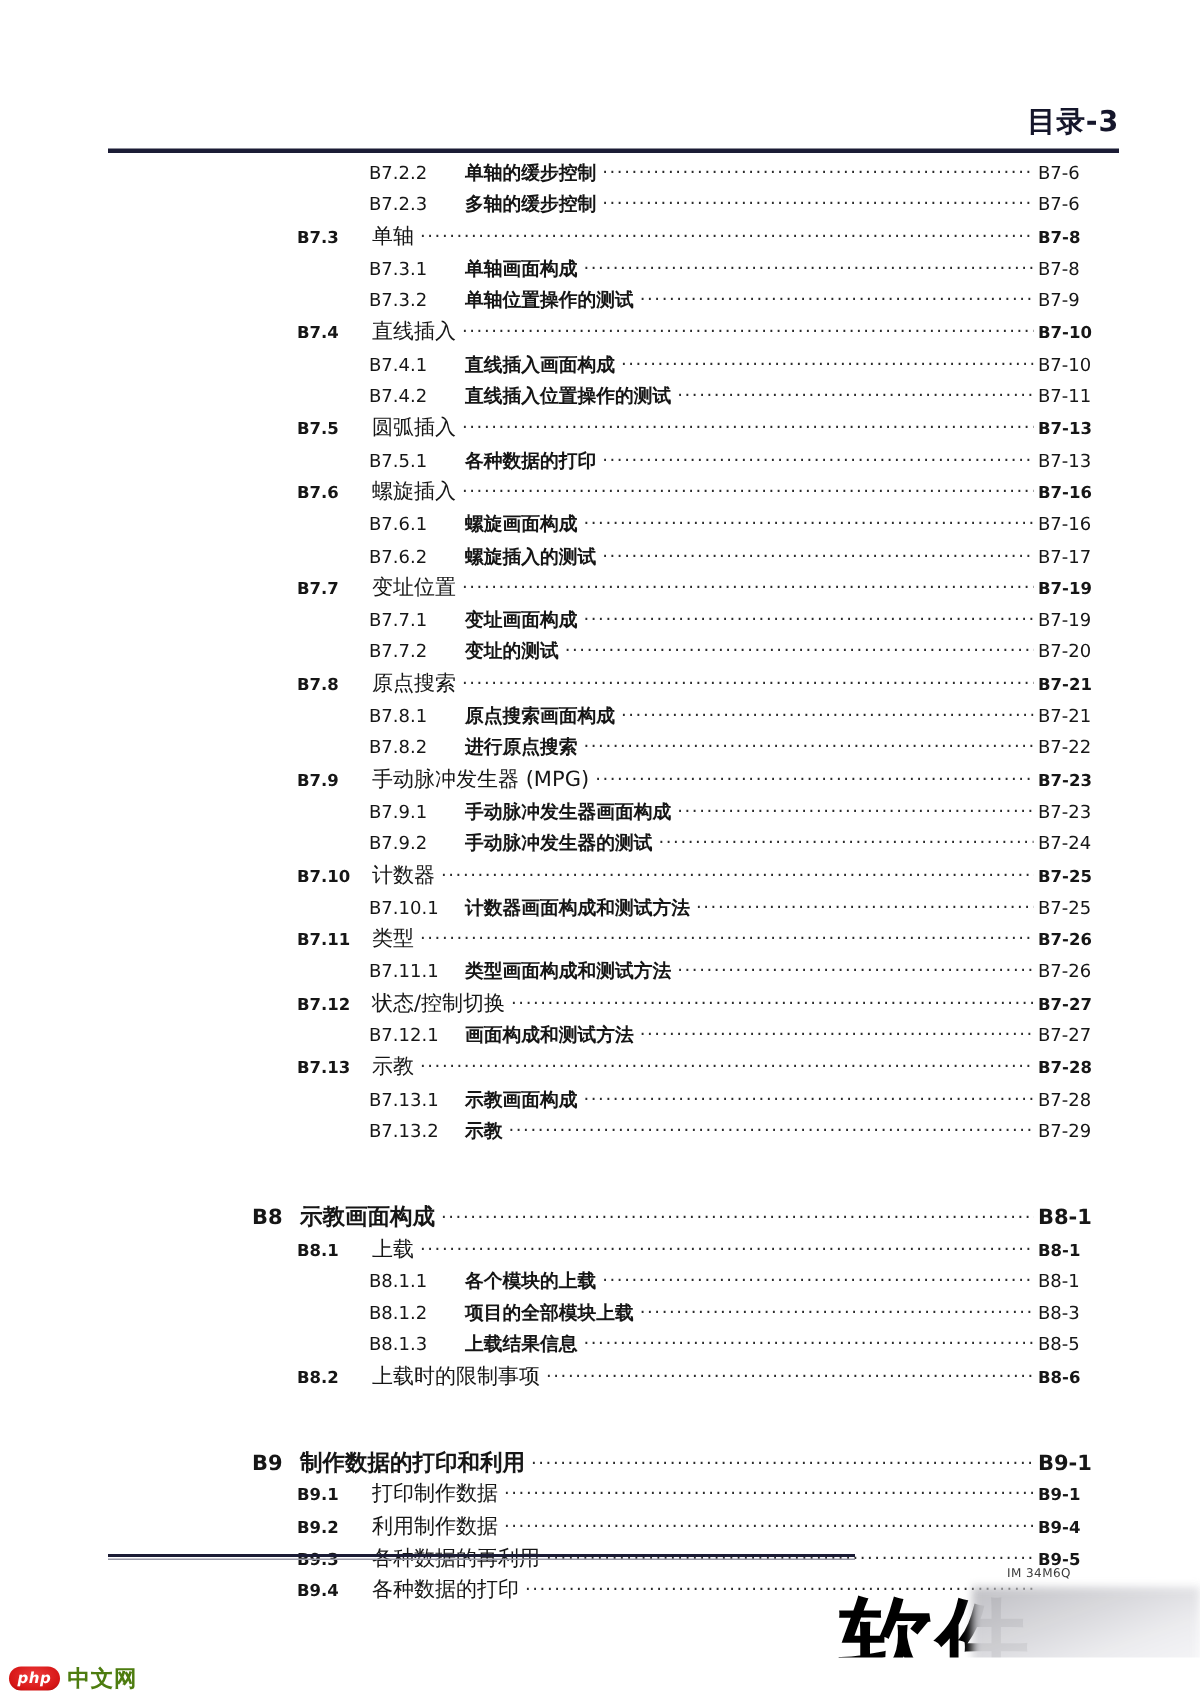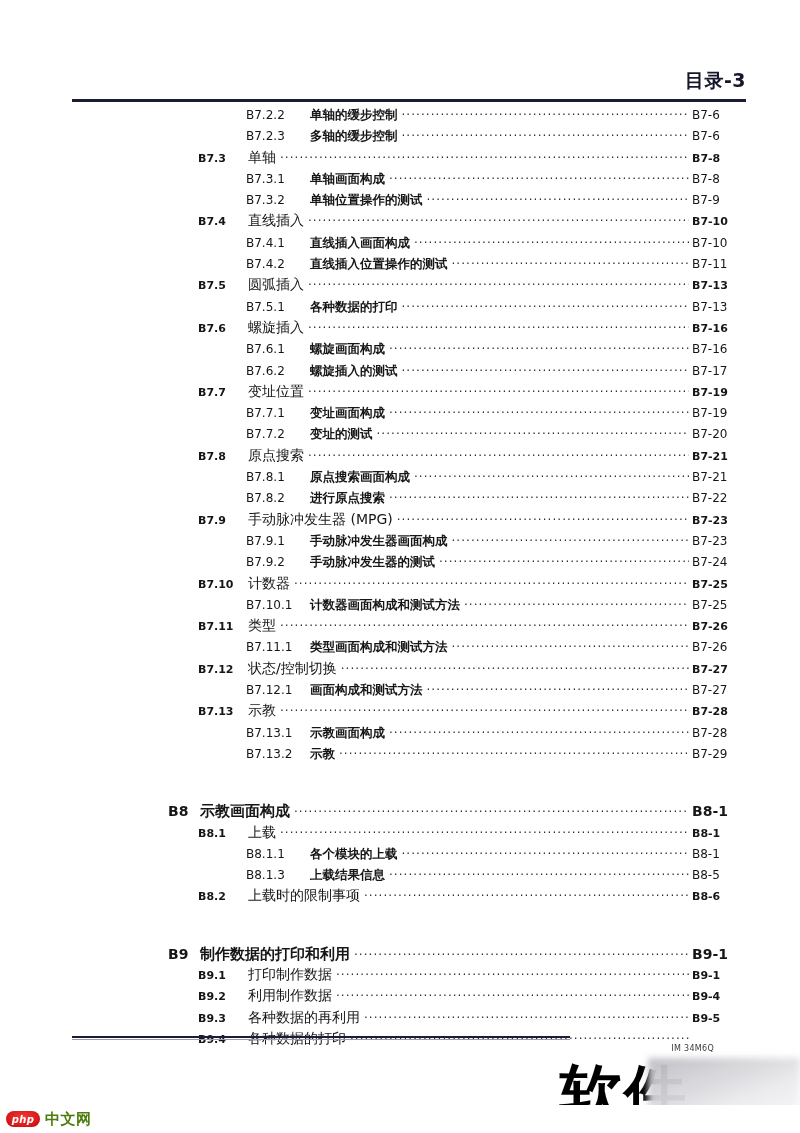--- a/index.html
+++ b/index.html
@@ -417,20 +417,26 @@
         <span class="leader"></span>
         <span class="page-no">B8-1</span>
       </div>
       <div class="toc-row lvl3">
         <span class="num">B8.1.1</span>
         <span class="title">各个模块的上载</span>
         <span class="leader"></span>
         <span class="page-no">B8-1</span>
       </div>
       <div class="toc-row lvl3">
+        <span class="num">B8.1.2</span>
+        <span class="title">项目的全部模块上载</span>
+        <span class="leader"></span>
+        <span class="page-no">B8-3</span>
+      </div>
+      <div class="toc-row lvl3">
         <span class="num">B8.1.3</span>
         <span class="title">上载结果信息</span>
         <span class="leader"></span>
         <span class="page-no">B8-5</span>
       </div>
       <div class="toc-row lvl2">
         <span class="num">B8.2</span>
         <span class="title">上载时的限制事项</span>
         <span class="leader"></span>
         <span class="page-no">B8-6</span>

